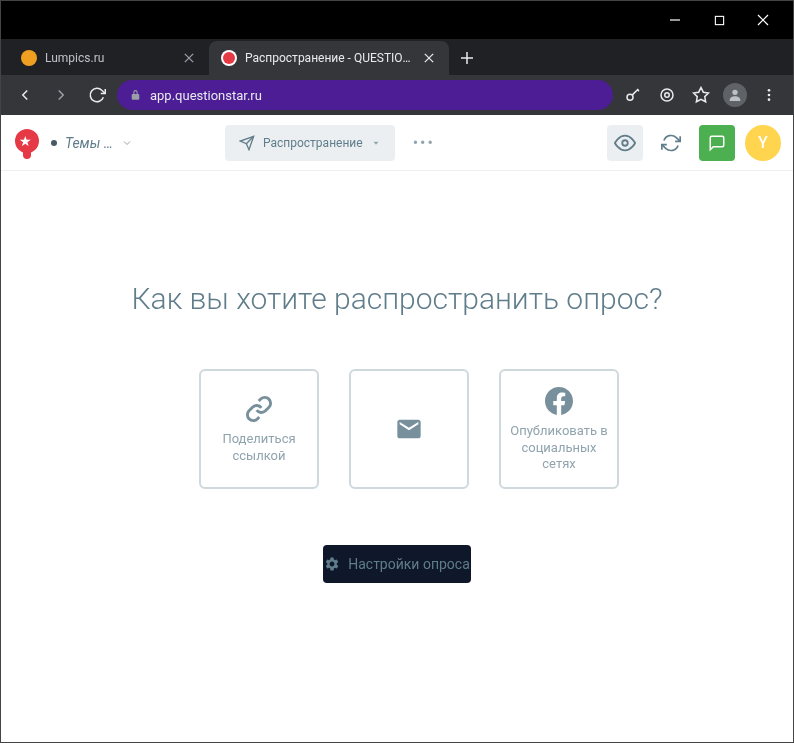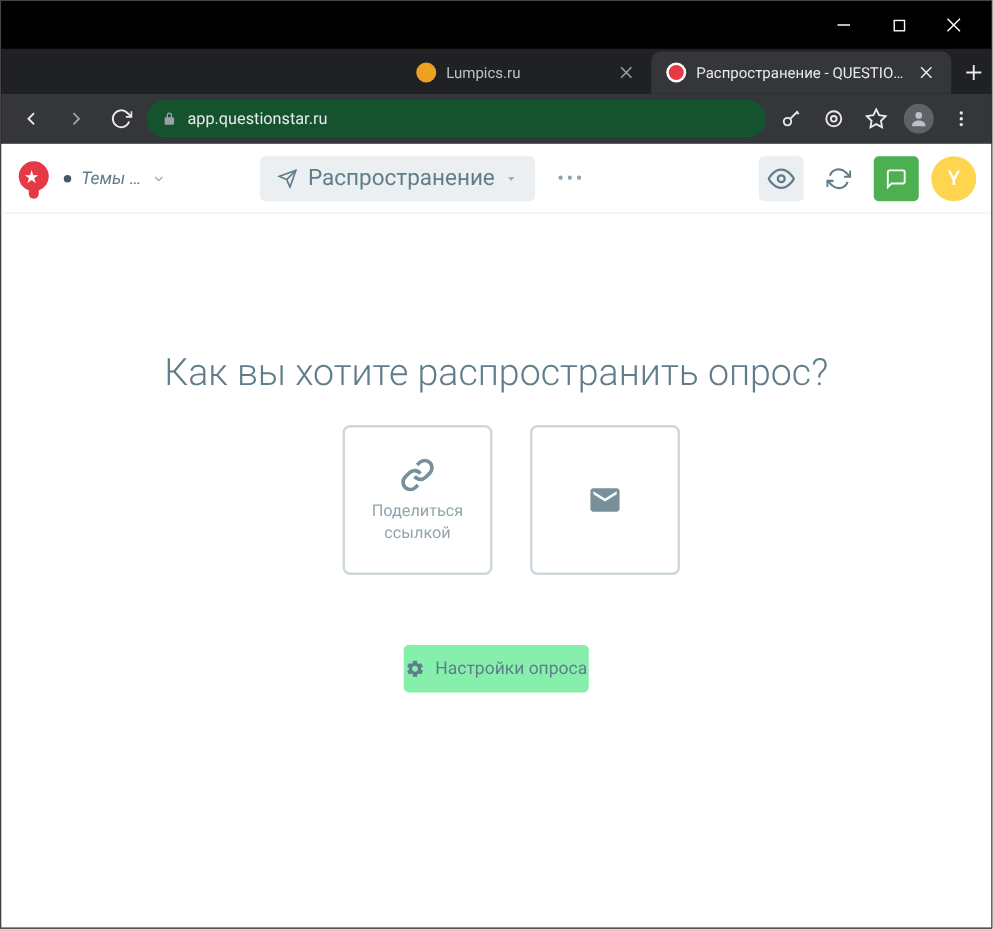--- a/index.html
+++ b/index.html
@@ -1,62 +1,62 @@
 <!DOCTYPE html>
 <html><head>
 <meta charset="utf-8">
 <style>
 * { box-sizing: border-box; margin: 0; padding: 0; font-family: -apple-system, BlinkMacSystemFont, "Segoe UI", Roboto, Arial, sans-serif; }
 body { background: #fff; width: 794px; height: 743px; overflow: hidden; }
 .window { width: 794px; height: 743px; background: #000; display: flex; flex-direction: column; border: 1px solid #444; }
 .titlebar { height: 38px; background: #000; display: flex; justify-content: flex-end; align-items: center; padding: 0 8px; }
 .titlebar .btn { width: 44px; height: 30px; display: flex; align-items: center; justify-content: center; color: #fff; }
 .titlebar .btn svg { stroke: #fff; fill: none; }
-.tabbar { height: 36px; background: #202124; display: flex; align-items: flex-end; padding-left: 8px; justify-content: flex-end; }
+.tabbar { height: 36px; background: #202124; display: flex; align-items: flex-end; padding-left: 8px; }
 .tab { height: 34px; display: flex; align-items: center; padding: 0 12px; color: #bdc1c6; font-size: 12px; min-width: 200px; max-width: 240px; gap: 8px; border-radius: 8px 8px 0 0; position: relative; }
 .tab.active { background: #35363a; color: #e8eaed; }
 .tab .favicon { width: 16px; height: 16px; border-radius: 50%; flex-shrink: 0; }
 .tab .title { flex: 1; white-space: nowrap; overflow: hidden; text-overflow: ellipsis; }
 .tab .close { width: 16px; height: 16px; display: flex; align-items: center; justify-content: center; color: #9aa0a6; }
 .newtab { width: 28px; height: 28px; display: flex; align-items: center; justify-content: center; color: #e8eaed; margin-left: 4px; margin-bottom: 3px; }
 .addrbar { height: 40px; background: #35363a; display: flex; align-items: center; padding: 0 8px; gap: 4px; }
 .addrbar .navbtn { width: 32px; height: 32px; display: flex; align-items: center; justify-content: center; color: #9aa0a6; border-radius: 50%; }
 .addrbar .navbtn.enabled { color: #e8eaed; }
-.urlfield { flex: 1; height: 30px; background: #14532d; border-radius: 15px; display: flex; align-items: center; padding: 0 12px; color: #bdc1c6; font-size: 13px; gap: 8px; overflow: hidden; }
+.urlfield { flex: 1; height: 30px; background: #4c1d95; border-radius: 15px; display: flex; align-items: center; padding: 0 12px; color: #bdc1c6; font-size: 13px; gap: 8px; overflow: hidden; }
 .urlfield .lock { color: #9aa0a6; }
 .urlfield .domain { color: #e8eaed; }
 .urlfield .path { color: #9aa0a6; white-space: nowrap; overflow: hidden; text-overflow: ellipsis; }
 .addrbar .right { display: flex; align-items: center; gap: 2px; }
 .addrbar .iconbtn { width: 32px; height: 32px; display: flex; align-items: center; justify-content: center; color: #e8eaed; }
 .addrbar .avatar { width: 24px; height: 24px; border-radius: 50%; background: #5f6368; display: flex; align-items: center; justify-content: center; }
 .content { flex: 1; background: #fff; display: flex; flex-direction: column; overflow: hidden; }
 .appbar { height: 56px; border-bottom: 1px solid #f0f0f0; display: flex; align-items: center; padding: 0 12px; gap: 10px; }
 .logo { width: 28px; height: 28px; position: relative; }
 .logo .circle { width: 24px; height: 24px; background: #e63946; border-radius: 50%; position: absolute; top: 0; left: 2px; }
 .logo .star { position: absolute; top: 4px; left: 6px; color: #fff; font-size: 14px; }
 .logo .drop { position: absolute; bottom: -2px; left: 10px; width: 8px; height: 10px; background: #e63946; border-radius: 0 0 4px 4px; }
 .breadcrumb { display: flex; align-items: center; gap: 8px; color: #607d8b; font-size: 14px; font-style: italic; }
 .breadcrumb .dot { width: 6px; height: 6px; background: #455a64; border-radius: 50%; }
 .breadcrumb .chev { color: #90a4ae; }
-.dist-btn { margin-left: auto; margin-right: auto; background: #eceff1; border-radius: 4px; height: 36px; display: flex; align-items: center; padding: 0 14px; gap: 8px; color: #607d8b; font-size: 18px; }
+.dist-btn { margin-left: auto; margin-right: auto; background: #eceff1; border-radius: 4px; height: 36px; display: flex; align-items: center; padding: 0 14px; gap: 8px; color: #607d8b; font-size: 12px; }
 .appbar .spacer { flex: 1; }
 .appbar .dots { color: #90a4ae; padding: 0 8px; letter-spacing: 2px; }
 .appbar .actions { display: flex; align-items: center; gap: 10px; }
 .appbar .actbtn { width: 36px; height: 36px; display: flex; align-items: center; justify-content: center; border-radius: 4px; }
 .appbar .eye { background: #eceff1; color: #607d8b; }
 .appbar .sync { color: #607d8b; }
 .appbar .chat { background: #4caf50; color: #fff; }
 .appbar .useravatar { width: 36px; height: 36px; border-radius: 50%; background: #ffd54f; color: #fff; display: flex; align-items: center; justify-content: center; font-size: 16px; font-weight: 500; }
 .page { flex: 1; display: flex; flex-direction: column; align-items: center; padding-top: 110px; }
-.heading { font-size: 30px; font-weight: 300; color: #607d8b; text-align: center; margin-bottom: 24px; }
+.heading { font-size: 30px; font-weight: 300; color: #607d8b; text-align: center; margin-bottom: 53px; }
 .cards { display: flex; gap: 30px; justify-content: center; padding-left: 24px; }
 .card { width: 120px; height: 120px; border: 2px solid #cfd8dc; border-radius: 6px; display: flex; flex-direction: column; align-items: center; justify-content: center; gap: 6px; cursor: pointer; padding: 8px; }
 .card .cicon { width: 32px; height: 32px; display: flex; align-items: center; justify-content: center; color: #78909c; }
 .card .clabel { font-size: 13px; color: #90a4ae; text-align: center; line-height: 1.3; }
-.settings-btn { margin-top: 56px; background: #86efac; border-radius: 4px; height: 38px; display: flex; align-items: center; padding: 0 1px; gap: 8px; color: #607d8b; font-size: 14px; }
+.settings-btn { margin-top: 56px; background: #0f172a; border-radius: 4px; height: 38px; display: flex; align-items: center; padding: 0 1px; gap: 8px; color: #607d8b; font-size: 14px; }
 svg { display: block; }
 </style>
 </head>
 <body>
 
 <div class="window">
 
   <div class="titlebar">
     <div class="btn">
       <svg width="12" height="12" viewBox="0 0 12 12">
@@ -246,20 +246,28 @@
         </div>
 
         <div class="card">
           <div class="cicon">
             <svg width="28" height="28" viewBox="0 0 24 24" fill="currentColor">
                 <path d="M20 4H4c-1.1 0-2 .9-2 2v12c0 1.1.9 2 2 2h16c1.1 0 2-.9 2-2V6c0-1.1-.9-2-2-2zm0 4l-8 5-8-5V6l8 5 8-5v2z"></path>
               </svg>
           </div>
         </div>
 
+        <div class="card">
+          <div class="cicon">
+            <svg width="28" height="28" viewBox="0 0 24 24" fill="currentColor">
+                <path d="M24 12.073c0-6.627-5.373-12-12-12s-12 5.373-12 12c0 5.99 4.388 10.954 10.125 11.854v-8.385H7.078v-3.47h3.047V9.43c0-3.007 1.792-4.669 4.533-4.669 1.312 0 2.686.235 2.686.235v2.953H15.83c-1.491 0-1.956.925-1.956 1.874v2.25h3.328l-.532 3.47h-2.796v8.385C19.612 23.027 24 18.062 24 12.073z"></path>
+              </svg>
+          </div>
+          <div class="clabel">Опубликовать в социальных сетях</div>
+        </div>
 
 
       </div>
 
       <div class="settings-btn">
         <span>
           <svg width="16" height="16" viewBox="0 0 24 24" fill="currentColor">
               <path d="M19.14 12.94c.04-.3.06-.61.06-.94 0-.32-.02-.64-.07-.94l2.03-1.58a.5.5 0 0 0 .12-.61l-1.92-3.32a.5.5 0 0 0-.61-.22l-2.39.96c-.5-.38-1.03-.7-1.62-.94l-.36-2.54a.5.5 0 0 0-.5-.42h-3.84a.5.5 0 0 0-.5.42l-.36 2.54c-.59.24-1.13.57-1.62.94l-2.39-.96a.5.5 0 0 0-.61.22L2.74 8.87a.5.5 0 0 0 .12.61l2.03 1.58c-.05.3-.07.63-.07.94s.02.64.07.94l-2.03 1.58a.5.5 0 0 0-.12.61l1.92 3.32c.14.24.44.34.61.22l2.39-.96c.5.38 1.03.7 1.62.94l.36 2.54a.5.5 0 0 0 .5.42h3.84a.5.5 0 0 0 .5-.42l.36-2.54c.59-.24 1.13-.56 1.62-.94l2.39.96c.17.12.47.02.61-.22l1.92-3.32a.5.5 0 0 0-.12-.61l-2.01-1.58zM12 15.6c-1.98 0-3.6-1.62-3.6-3.6s1.62-3.6 3.6-3.6 3.6 1.62 3.6 3.6-1.62 3.6-3.6 3.6z"></path>
             </svg>
         </span>

